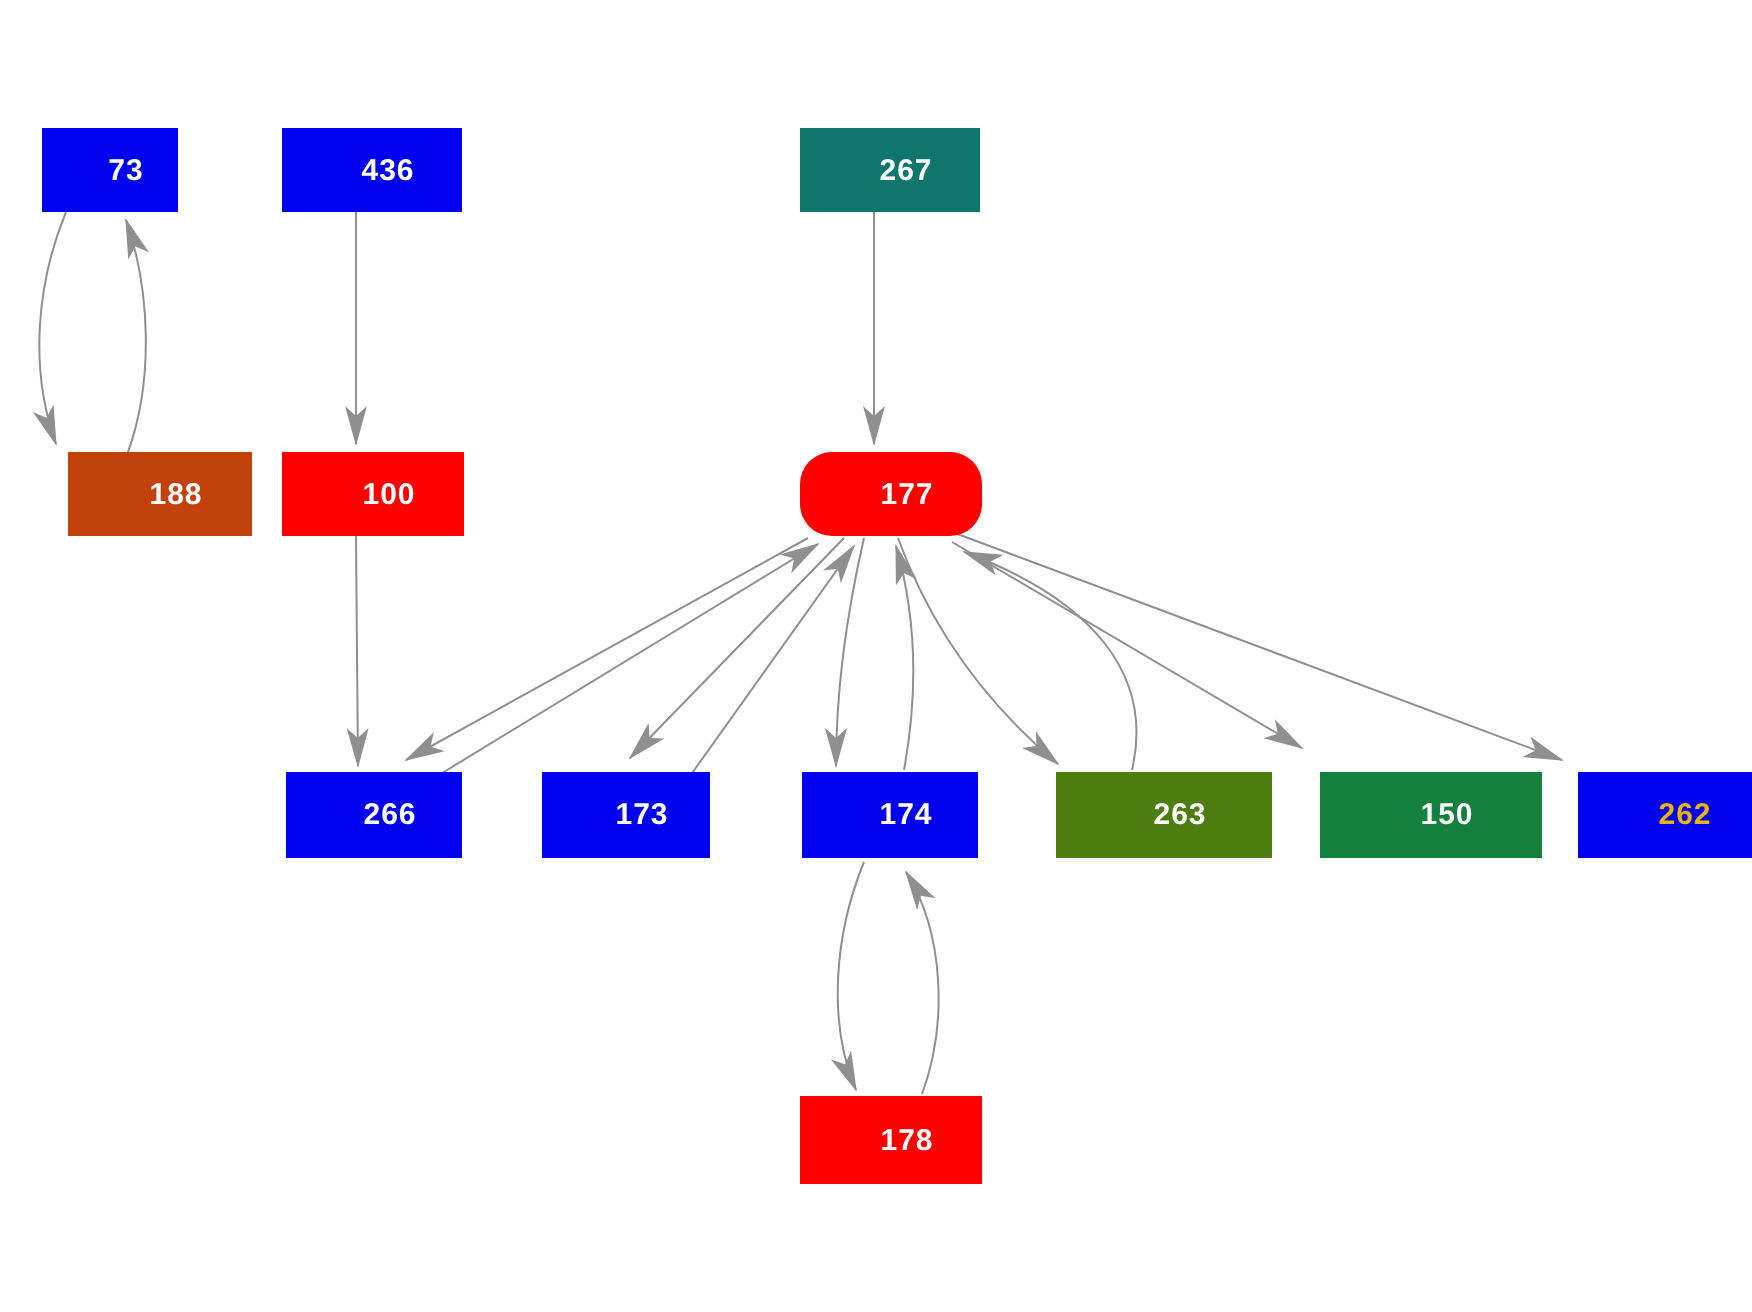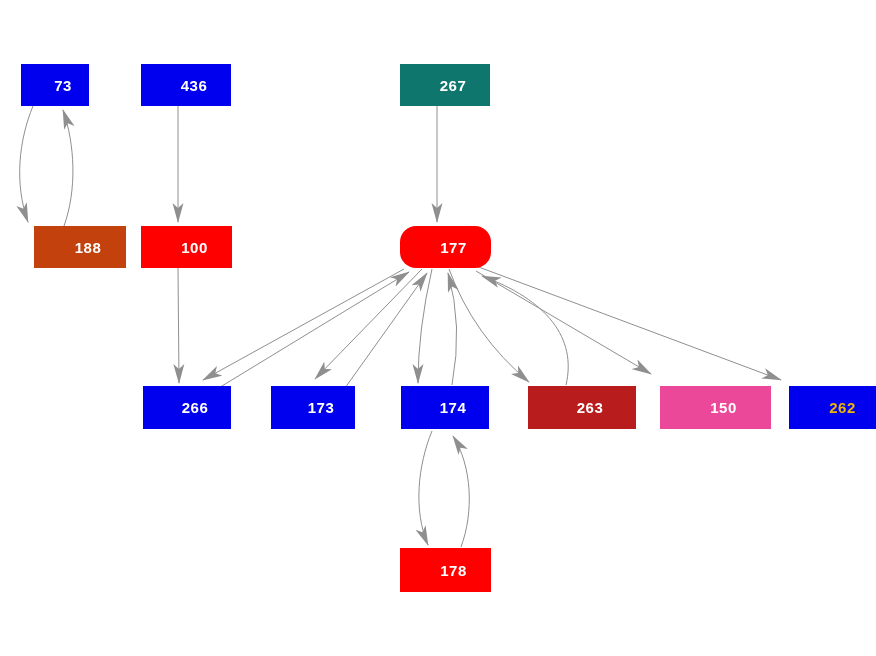--- a/index.html
+++ b/index.html
@@ -91,24 +91,24 @@
       </div>
       <div class="node" style="left: 143px; top: 386px; width: 72px; height: 43px; background: rgb(0, 0, 238); color: rgb(255, 255, 255);">
         <span>266</span>
       </div>
       <div class="node" style="left: 271px; top: 386px; width: 68px; height: 43px; background: rgb(0, 0, 238); color: rgb(255, 255, 255);">
         <span>173</span>
       </div>
       <div class="node" style="left: 401px; top: 386px; width: 72px; height: 43px; background: rgb(0, 0, 238); color: rgb(255, 255, 255);">
         <span>174</span>
       </div>
-      <div class="node" style="left: 528px; top: 386px; width: 92px; height: 43px; background: #b91c1c; color: rgb(255, 255, 255);">
+      <div class="node" style="left: 528px; top: 386px; width: 92px; height: 43px; background: #4d7c0f; color: rgb(255, 255, 255);">
         <span>263</span>
       </div>
-      <div class="node" style="left: 660px; top: 386px; width: 95px; height: 43px; background: #ec4899; color: rgb(255, 255, 255);">
+      <div class="node" style="left: 660px; top: 386px; width: 95px; height: 43px; background: #15803d; color: rgb(255, 255, 255);">
         <span>150</span>
       </div>
       <div class="node" style="left: 789px; top: 386px; width: 75px; height: 43px; background: rgb(0, 0, 238); color: #eab308;">
         <span>262</span>
       </div>
       <div class="node" style="left: 400px; top: 548px; width: 75px; height: 44px; background: rgb(255, 0, 0); color: rgb(255, 255, 255);">
         <span>178</span>
       </div>
     </div>
 </div>

